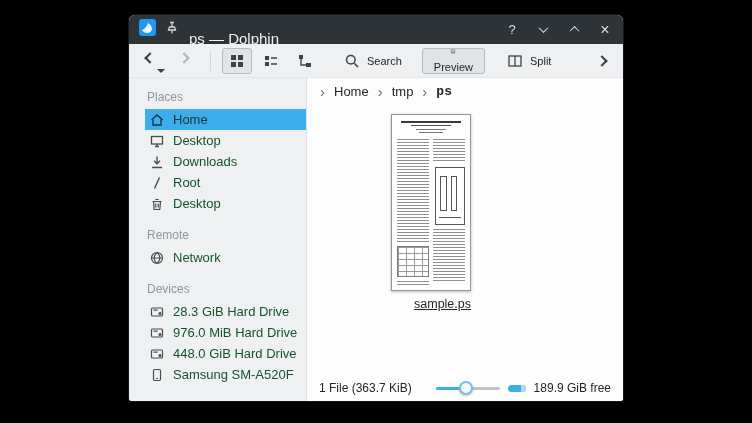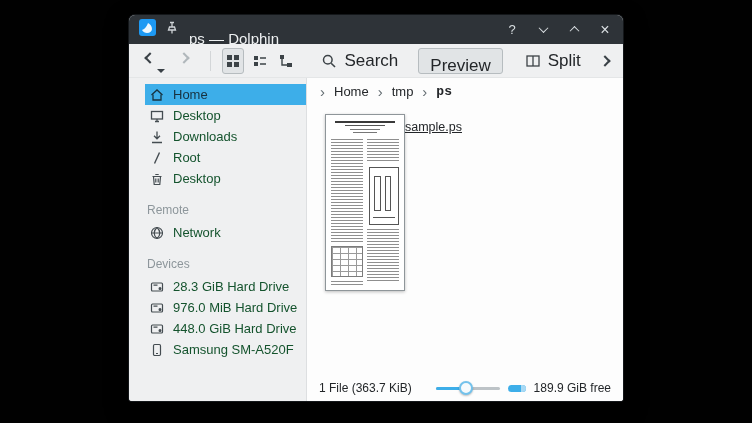--- a/index.html
+++ b/index.html
@@ -32,21 +32,21 @@
   .nav-arrow{display:flex;align-items:center;justify-content:center;width:18px;height:18px;}
   .chev{display:inline-block;width:8px;height:8px;border-left:2px solid #394046;border-bottom:2px solid #394046;}
   .chev.left{transform:rotate(45deg);}
   .chev.right{transform:rotate(225deg);}
   .chev.disabled{border-color:#b0b7bb;}
   .caret-down{position:absolute;left:18px;bottom:0;width:0;height:0;
     border-left:4px solid transparent;border-right:4px solid transparent;border-top:4px solid #394046;}
   .sep{width:1px;height:20px;background:#d3d6d8;margin:0 7px;}
   .tool-icon-btn{width:30px;height:26px;display:flex;align-items:center;justify-content:center;border-radius:3px;border:1px solid transparent;}
   .tool-btn{display:flex;align-items:center;gap:7px;height:26px;padding:0 11px;border-radius:3px;
-    font-size:17px;color:#232629;border:1px solid transparent;}
+    font-size:11px;color:#232629;border:1px solid transparent;}
   .checked{background:#e1e4e6;border-color:#b6bcbf;}
   .overflow{margin-left:auto;width:22px;height:22px;display:flex;align-items:center;justify-content:center;}
 
   
   .wbody{flex:1;display:flex;min-height:0;}
   .sidebar{width:177px;flex:0 0 auto;background:#eff0f1;padding-top:6px;overflow:hidden;}
   .side-header{color:#8d969b;font-size:12px;padding:6px 0 5px 18px;}
   .side-header.gap{margin-top:8px;}
   .side-item{display:flex;align-items:center;gap:8px;height:21px;margin-left:16px;padding-left:4px;
     font-size:13px;color:#14532d;cursor:default;white-space:nowrap;}
@@ -56,21 +56,21 @@
   .view{flex:1;background:#fdfdfd;border-left:1px solid #dddfe1;display:flex;flex-direction:column;min-width:0;}
 
   
   .breadcrumb{height:27px;flex:0 0 auto;display:flex;align-items:center;gap:9px;padding-left:13px;
     font-size:13px;color:#232629;}
   .crumb-sep{color:#646d72;font-size:15px;line-height:1;}
   .crumb.current{font-weight:bold;font-family:Liberation Mono, monospace;}
 
   
   .files{flex:1;position:relative;min-height:0;}
-  .file-item{position:absolute;left:18px;top:9px;width:146px;display:flex;flex-direction:row;align-items:flex-start;}
+  .file-item{position:absolute;left:18px;top:9px;width:146px;display:flex;flex-direction:column;align-items:flex-end;}
   .thumb{position:relative;width:80px;height:177px;background:#ffffff;border:1px solid #8f969a;
     box-shadow:0 1px 3px rgba(0,0,0,.25);}
   .tl{position:absolute;background:#3a3a3a;}
   .tlines{position:absolute;background:repeating-linear-gradient(to bottom,#8f8f8f 0,#8f8f8f 1px,transparent 1px,transparent 3px);}
   .p-fig{position:absolute;right:7%;top:52px;width:38%;height:58px;border:1px solid #555;}
   .p-fig .bar{position:absolute;top:15%;height:62%;border:1px solid #555;}
   .p-fig .bar.a{left:16%;width:24%;}
   .p-fig .bar.b{left:54%;width:24%;}
   .p-fig .base{position:absolute;left:10%;right:10%;bottom:10%;height:1px;background:#555;}
   .p-table{position:absolute;left:6%;top:131px;width:41%;height:31px;border:1px solid #7c7c7c;
@@ -194,20 +194,21 @@
       </div>
 
       <div class="overflow">
           <i class="chev right"></i>
         </div>
     </div>
 
     <div class="wbody">
 
       <div class="sidebar">
+        <div class="side-header">Places</div>
 
         <div class="side-item selected">
           <svg width="16" height="16" viewBox="0 0 16 16">
               <g fill="none" stroke="#173340" stroke-width="1.3">
                 <path d="M2.5 8 8 3l5.5 5"></path>
                 <path d="M4 7.5V13h8V7.5"></path>
               </g>
             </svg>
           <span>Home</span>
         </div>

